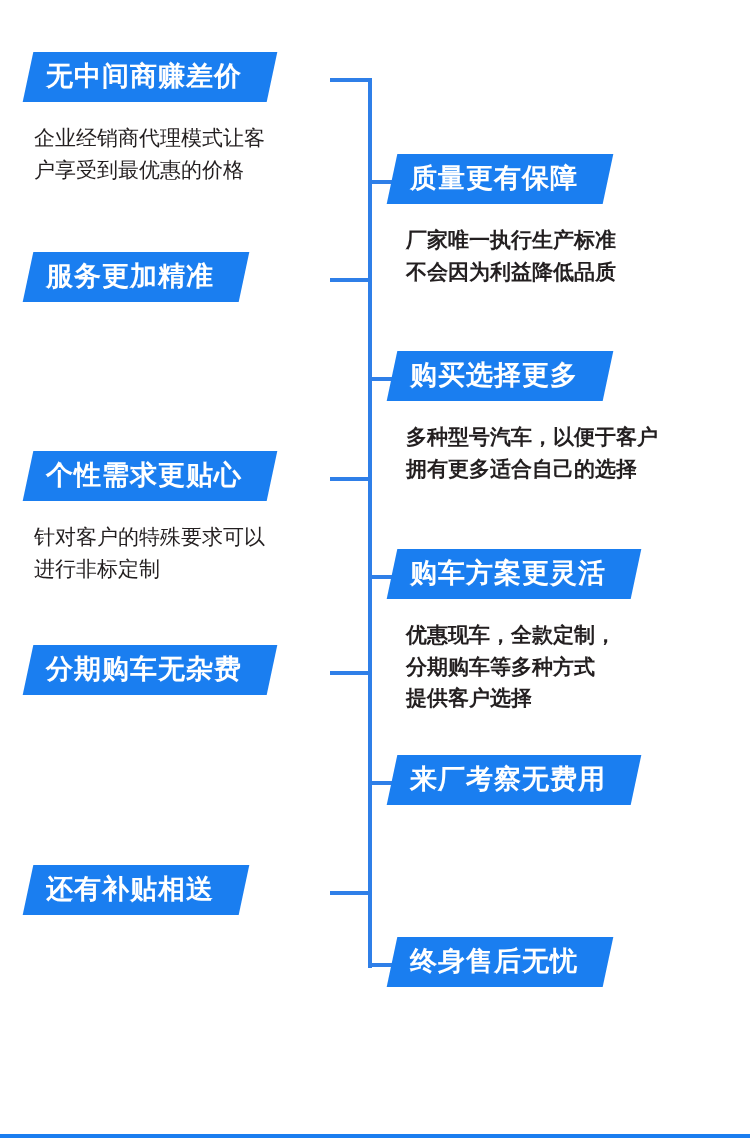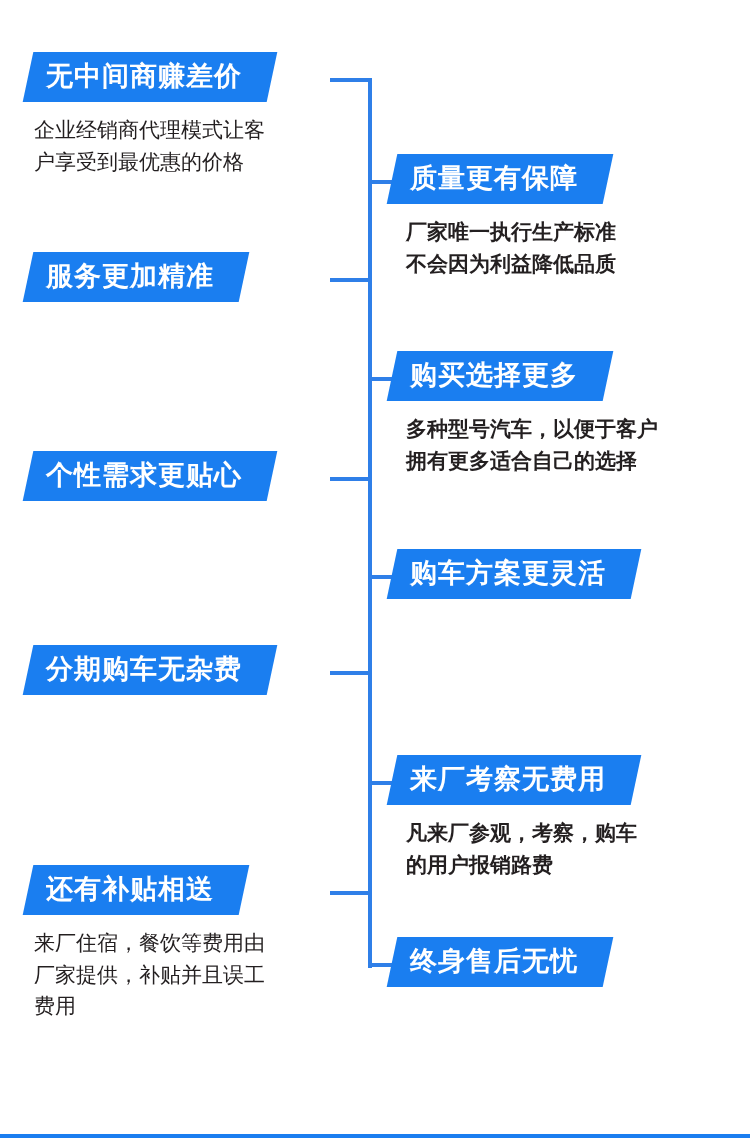--- a/index.html
+++ b/index.html
@@ -53,21 +53,21 @@
     padding: 11px 30px 12px 18px;
     white-space: nowrap;
     transform: skewX(-12deg);
   }
   .banner span {
     display: inline-block;
     transform: skewX(12deg);
   }
 
   .desc {
-    margin-top: 12px;
+    margin-top: 20px;
     color: #231f20;
     font-size: 21px;
     line-height: 1.5;
     white-space: pre-line;
   }
   .item.left .desc  { padding-left: 6px; }
   .item.right .desc { padding-left: 14px; font-weight: bold; }
 
   .bottom-rule {
     position: absolute;
@@ -113,41 +113,41 @@
   </div>
 
   <div class="item right" style="top:351px;">
     <div class="banner"><span>购买选择更多</span></div>
     <div class="desc">多种型号汽车，以便于客户
 拥有更多适合自己的选择</div>
   </div>
 
   <div class="item left" style="top:451px;">
     <div class="banner"><span>个性需求更贴心</span></div>
+    <div class="desc">针对客户的特殊要求可以
+进行非标定制</div>
   </div>
 
   <div class="item right" style="top:549px;">
     <div class="banner"><span>购车方案更灵活</span></div>
+    <div class="desc">优惠现车，全款定制，
+分期购车等多种方式
+提供客户选择</div>
   </div>
 
   <div class="item left" style="top:645px;">
     <div class="banner"><span>分期购车无杂费</span></div>
   </div>
 
   <div class="item right" style="top:755px;">
     <div class="banner"><span>来厂考察无费用</span></div>
-    <div class="desc">凡来厂参观，考察，购车
-的用户报销路费</div>
   </div>
 
   <div class="item left" style="top:865px;">
     <div class="banner"><span>还有补贴相送</span></div>
-    <div class="desc">来厂住宿，餐饮等费用由
-厂家提供，补贴并且误工
-费用</div>
   </div>
 
   <div class="item right" style="top:937px;">
     <div class="banner"><span>终身售后无忧</span></div>
   </div>
 
   <div class="bottom-rule"></div>
 </div>
 
 </body></html>

